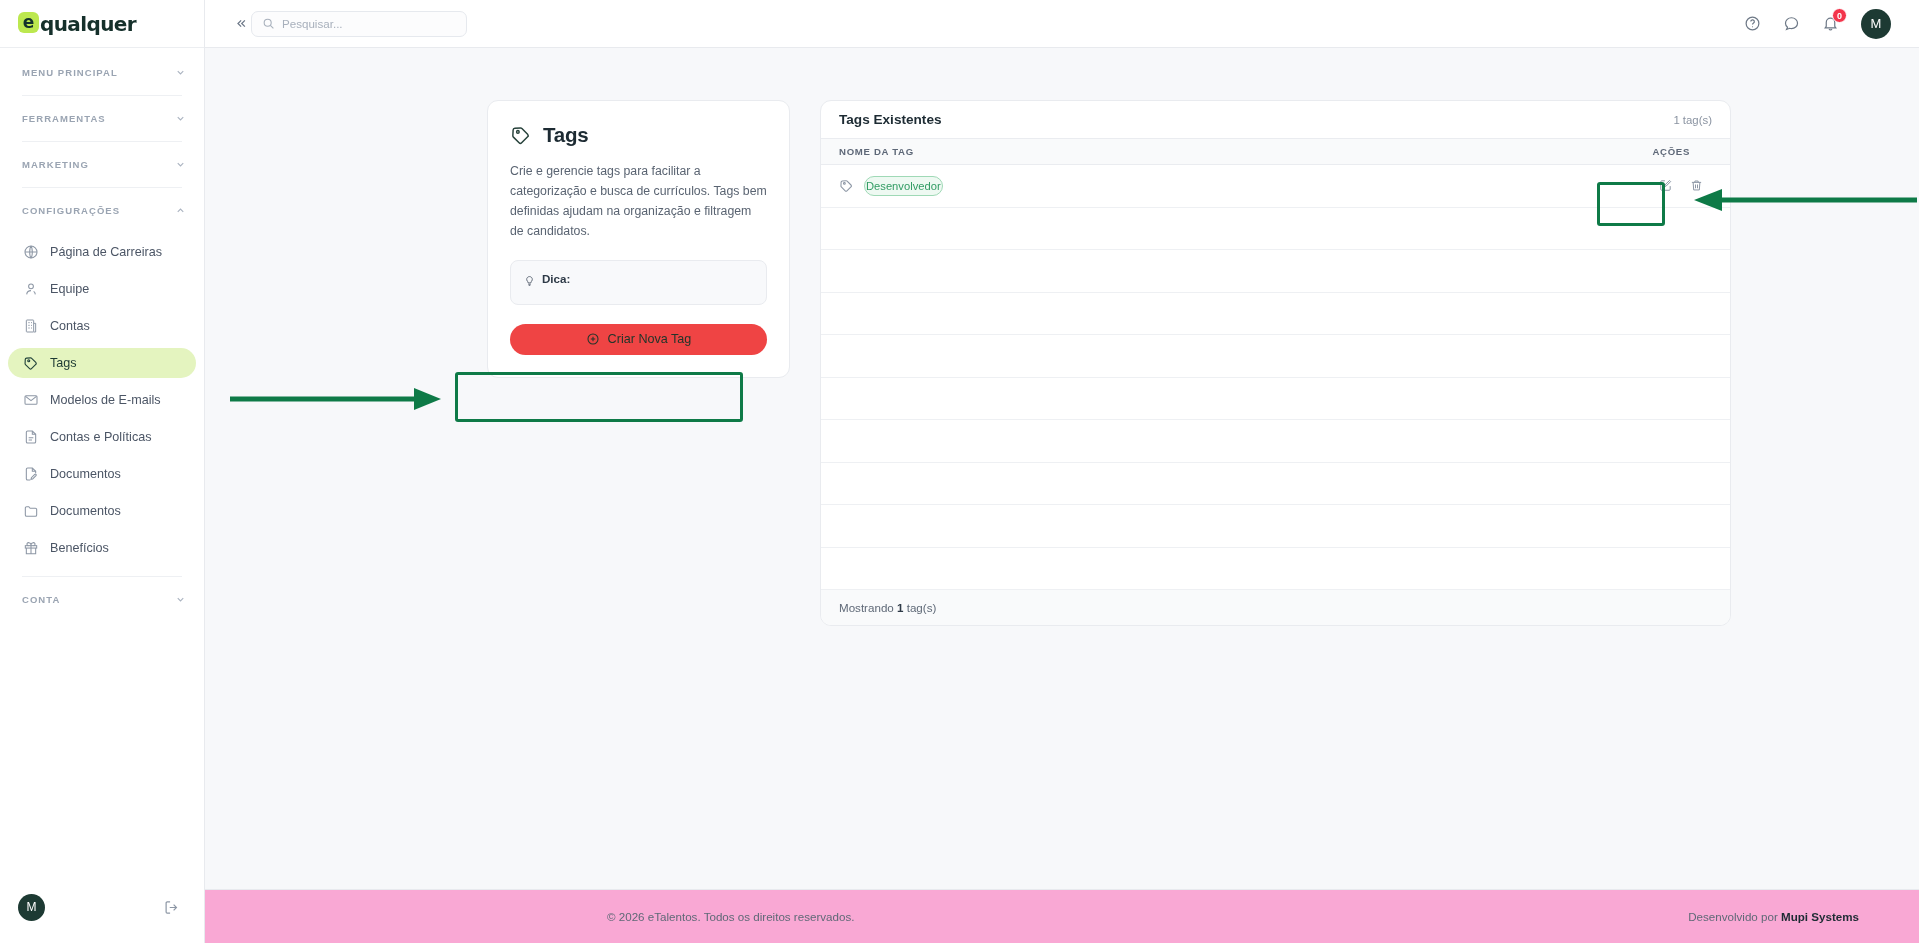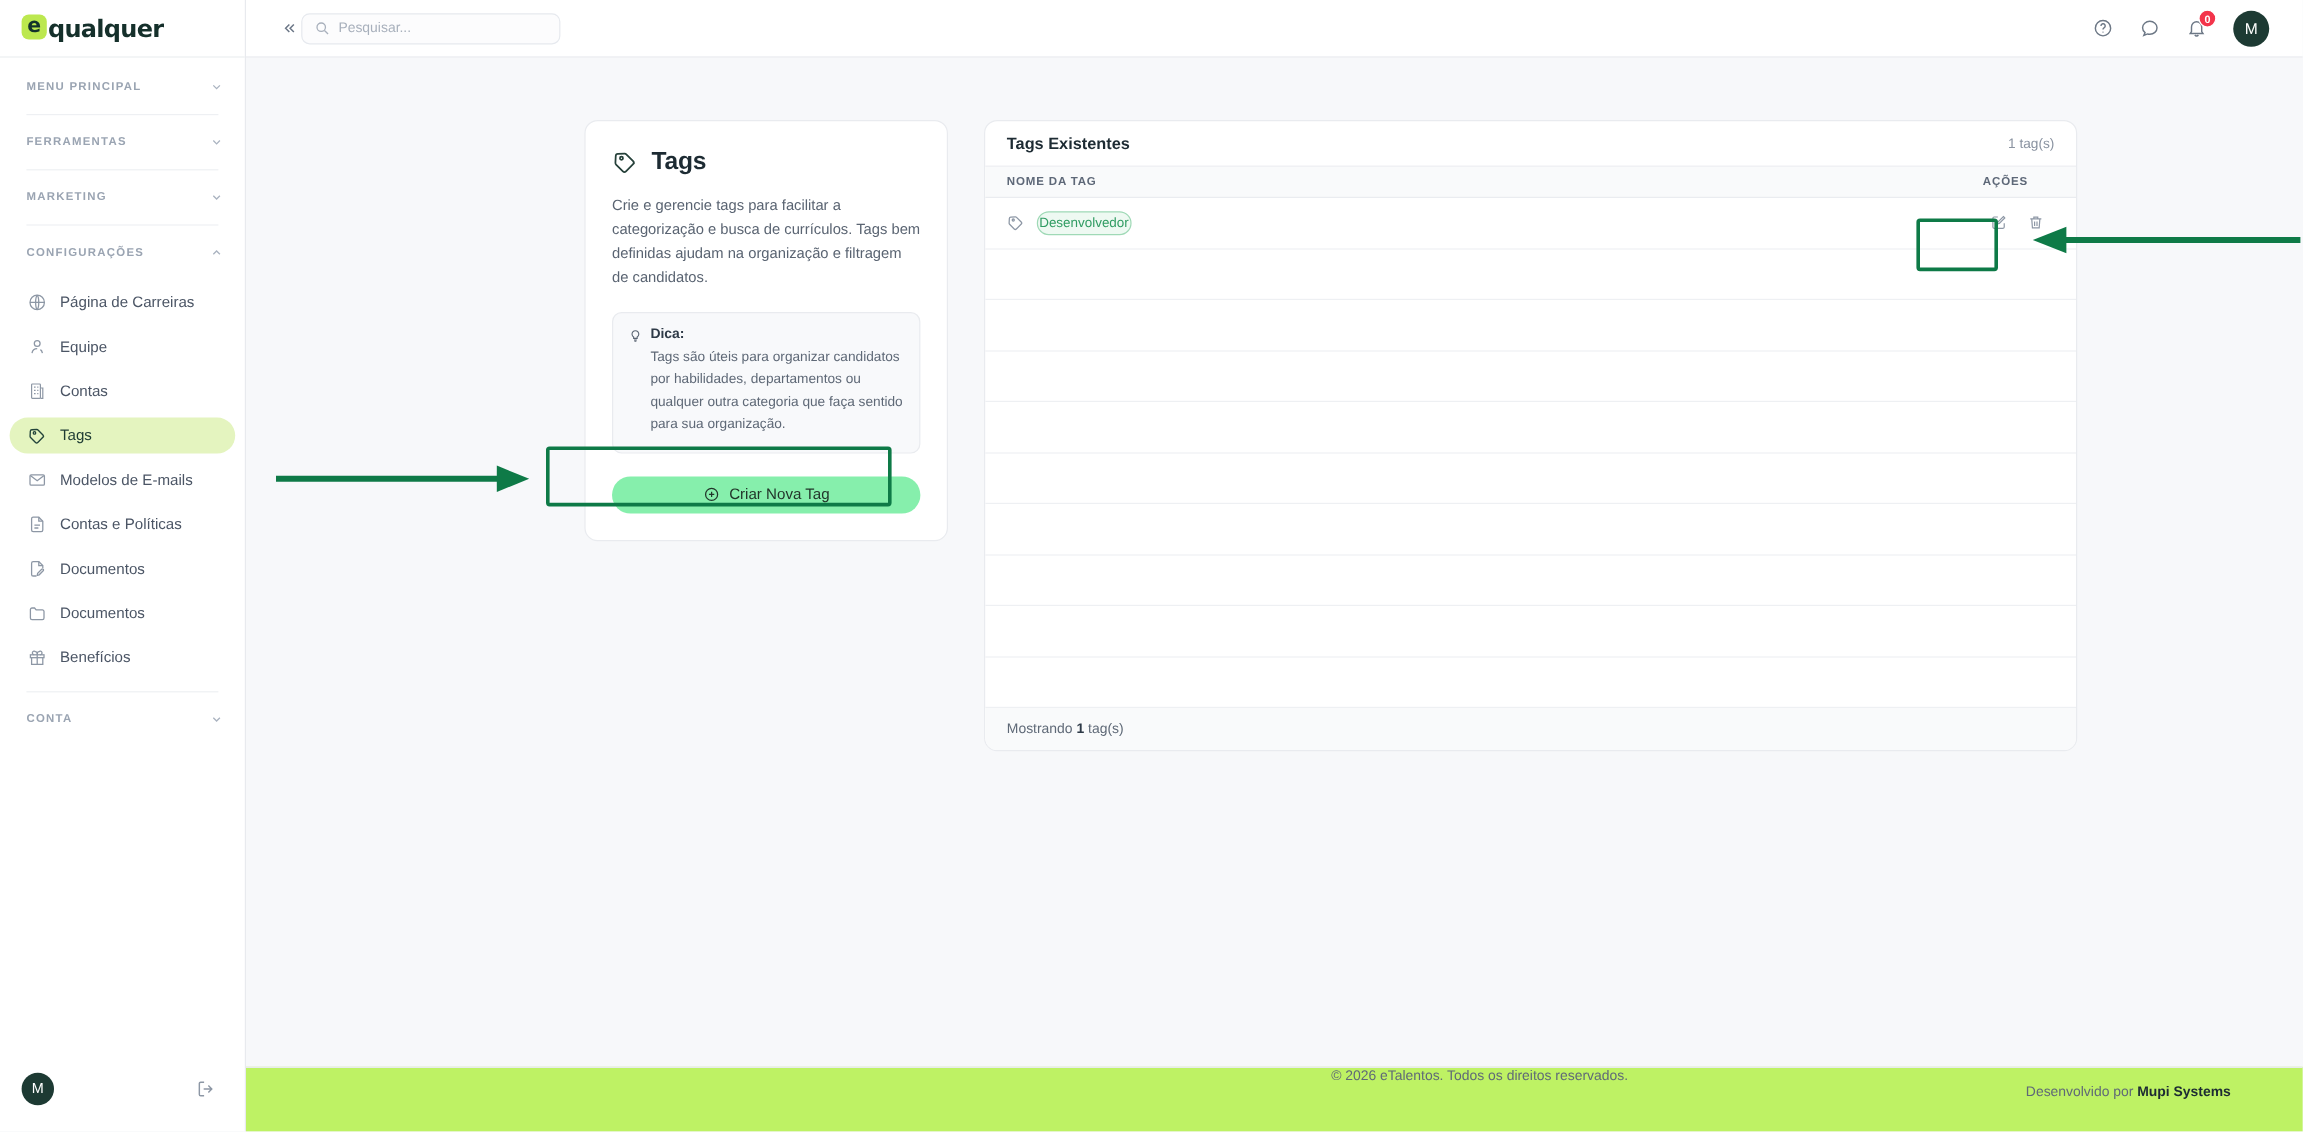--- a/index.html
+++ b/index.html
@@ -117,21 +117,21 @@
     border-radius: 8px; padding: 11px 12px 13px 12px;
     display: flex; gap: 6px;
   }
   .tip-ic { color: #5a6472; flex: 0 0 13px; margin-top: 1px; }
   .tip-title { font-size: 11.6px; font-weight: bold; color: #2e3a47; margin-bottom: 4px; }
   .tip-body { font-size: 11.4px; line-height: 1.65; color: #5f6977; }
 
   .cta-wrap { margin-top: 19px; position: relative; }
   .cta {
     display: flex; align-items: center; justify-content: center; gap: 8px;
-    height: 31px; border-radius: 17px; background: #86efac; cursor: pointer;
+    height: 31px; border-radius: 17px; background: #ef4444; cursor: pointer;
     color: #22352a; font-size: 12.6px; font-weight: 500;
   }
   .cta .ic { display: flex; }
 
   
   .panel {
     background: #fff; border: 1px solid #e9ebef; border-radius: 11px;
     flex: 1; overflow: hidden;
   }
   .panel-head {
@@ -160,23 +160,23 @@
   .row-actions { margin-left: auto; display: flex; align-items: center; gap: 16px; padding: 4px 8px; }
   .act-ic { color: #8d97a5; cursor: pointer; display: flex; }
   .panel-foot {
     height: 35px; background: #f9fafb; display: flex; align-items: center;
     padding: 0 18px; font-size: 11.6px; color: #5f6977;
   }
   .panel-foot b { color: #2e3a47; }
 
   
   .page-foot {
-    height: 54px; border-top: 1px solid #e8eaee; background: #bef264;
+    height: 54px; border-top: 1px solid #e8eaee; background: #f9a8d4;
     display: flex; align-items: center; padding: 0 60px 0 0;
-    font-size: 11.6px; color: #5f6977; flex-direction: column;
+    font-size: 11.6px; color: #5f6977;
   }
   .foot-left { margin-left: 402px; }
   .foot-right { margin-left: auto; }
   .foot-right b { color: #1d2b33; }
 
   
   .anno-box {
     position: absolute; border: 3.5px solid #0e7a47; border-radius: 3px;
     pointer-events: none;
   }
@@ -424,21 +424,20 @@
 
           <div class="tip">
             <span class="tip-ic">
               <svg width="13" height="13" viewBox="0 0 24 24" fill="none" stroke="currentColor" stroke-width="1.7">
                   <path d="M9.3 14.4a5.2 5.2 0 1 1 5.4 0v2.1H9.3z"></path>
                   <path d="M9.8 19h4.4M10.5 21h3"></path>
                 </svg>
             </span>
             <div>
               <div class="tip-title">Dica:</div>
-              <div class="tip-body">Tags são úteis para organizar candidatos por habilidades, departamentos ou qualquer outra categoria que faça sentido para sua organização.</div>
             </div>
           </div>
 
           <div class="cta-wrap">
             <div class="cta">
               <span class="ic">
                 <svg width="14" height="14" viewBox="0 0 24 24" fill="none" stroke="currentColor" stroke-width="1.8">
                     <circle cx="12" cy="12" r="8.6"></circle>
                     <path d="M12 8.2v7.6M8.2 12h7.6"></path>
                   </svg>

